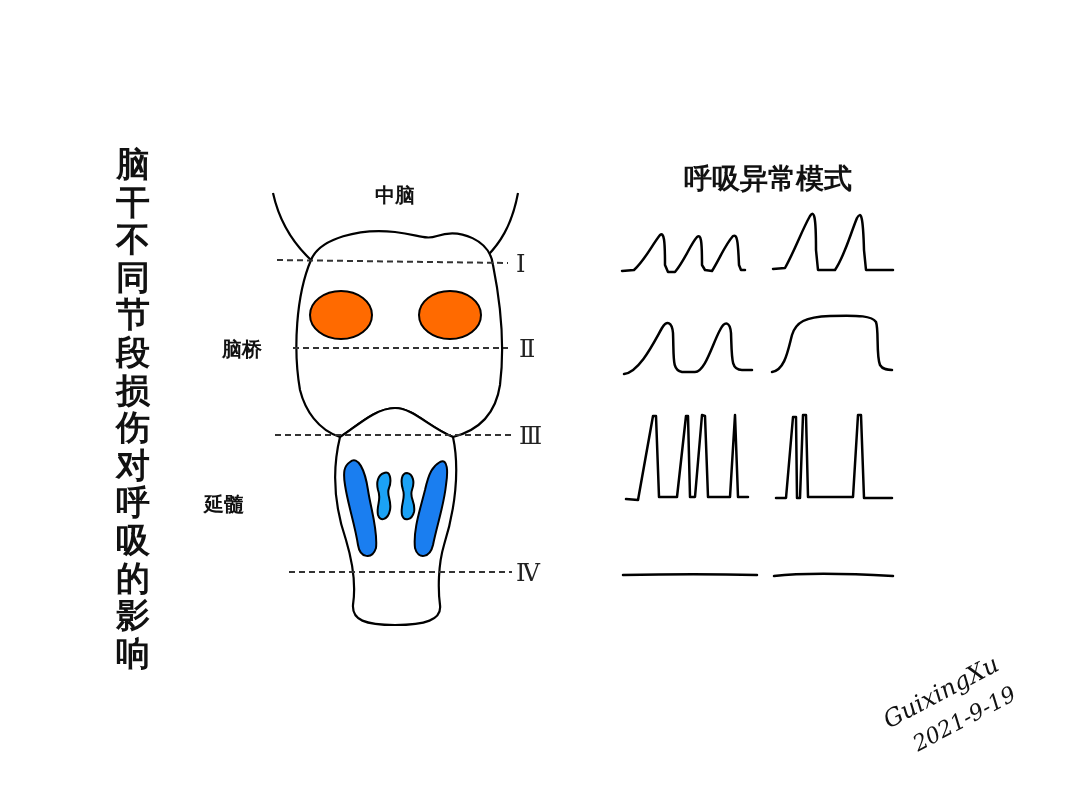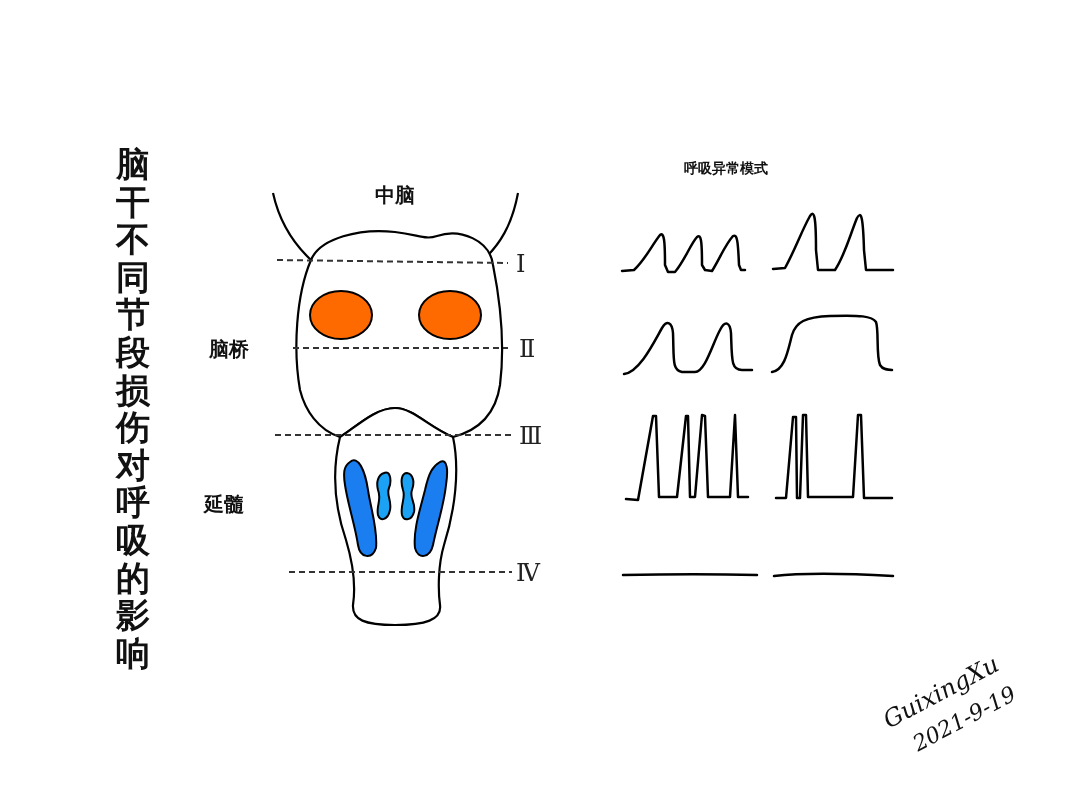--- a/index.html
+++ b/index.html
@@ -25,23 +25,23 @@
   <span>伤</span>
   <span>对</span>
   <span>呼</span>
   <span>吸</span>
   <span>的</span>
   <span>影</span>
   <span>响</span>
 </div>
 
 <div class="label" style="left:375px; top:182px;text-align:right;">中脑</div>
-<div class="label" style="left:209px; top:336px;font-family:Liberation Mono, monospace;">脑桥</div>
+<div class="label" style="left:222px; top:336px;font-family:Liberation Mono, monospace;">脑桥</div>
 <div class="label" style="left:204px; top:491px;">延髓</div>
-<div class="label" style="left:684px; top:160px; font-size:14px;">呼吸异常模式</div>
+<div class="label" style="left:684px; top:160px; font-size:28px;">呼吸异常模式</div>
 
 <svg class="diagram" width="1080" height="809" viewBox="0 0 1080 809">
 
   <g fill="none" stroke="#000" stroke-width="2.2">
     <path d="M273,193 C280,225 295,245 311,260"></path>
     <path d="M518,193 C512,225 500,245 481,262"></path>
   </g>
 
   <path fill="#fff" stroke="#000" stroke-width="2.2" d="M311,260 C320,238 360,228 395,232 C420,235 425,240 437,236 C460,228 490,240 493,265
        C500,300 505,345 500,385 C496,412 480,430 453,437

